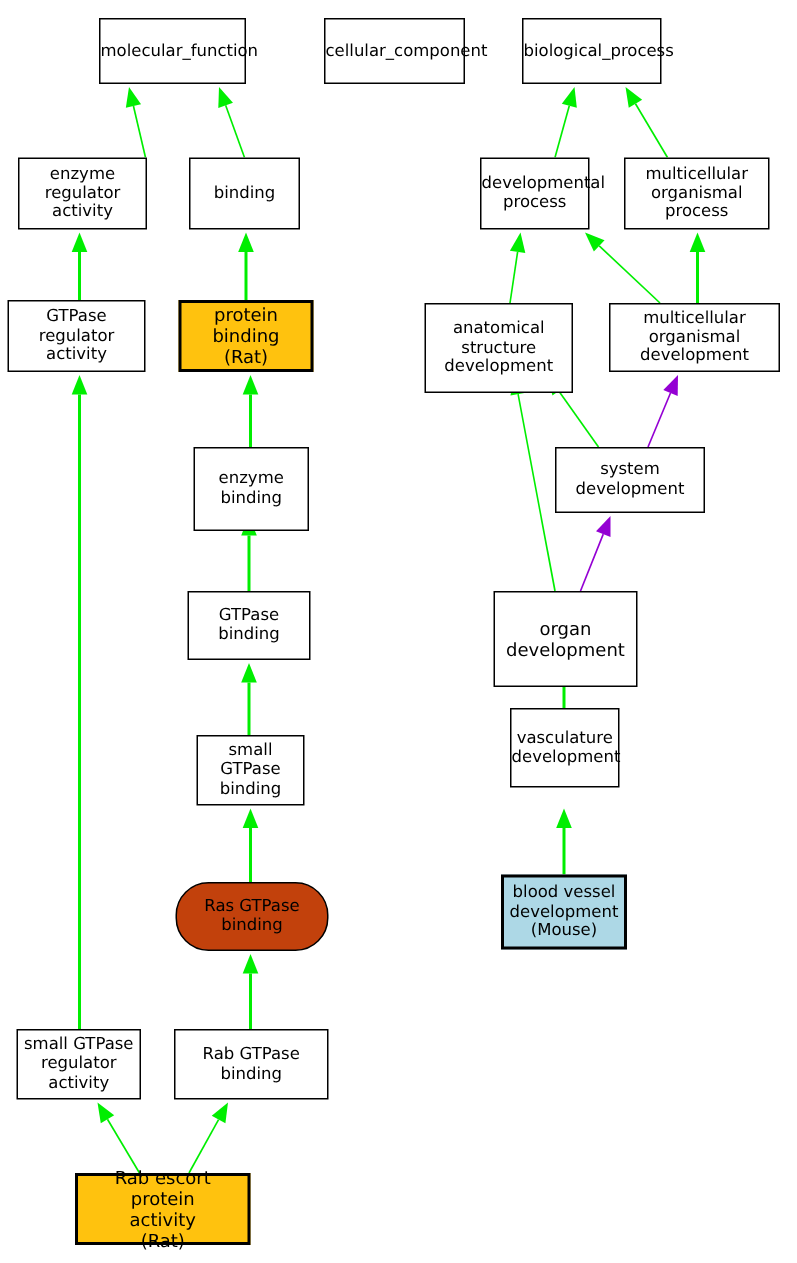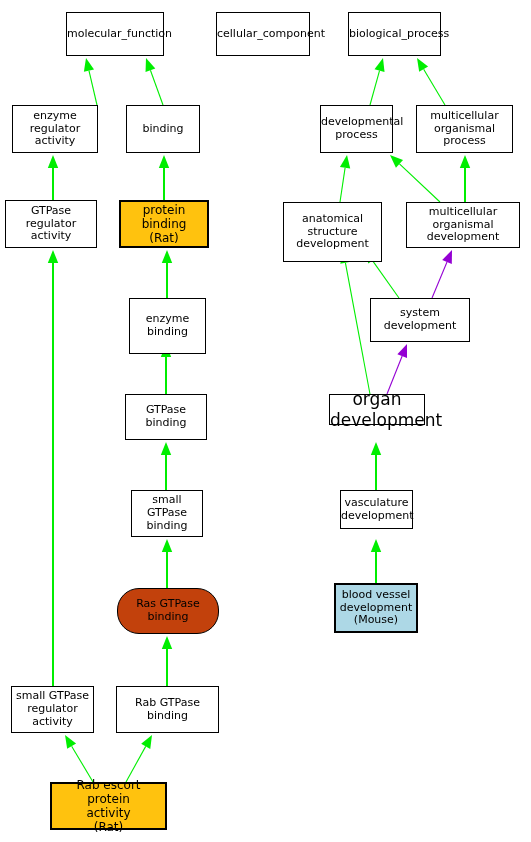--- a/index.html
+++ b/index.html
@@ -164,24 +164,24 @@
 activity</span></div>
     <div class="node gene-rat" style="left: 119px; top: 200px; width: 90px; height: 48px; font-size: 12px; background: rgb(255, 194, 14);"><span class="label">protein binding
 (Rat)</span></div>
     <div class="node" style="left: 283px; top: 202px; width: 99px; height: 60px; font-size: 11px; background: rgb(255, 255, 255);"><span class="label">anatomical structure
 development</span></div>
     <div class="node" style="left: 406px; top: 202px; width: 114px; height: 46px; font-size: 11px; background: rgb(255, 255, 255);"><span class="label">multicellular
 organismal development</span></div>
     <div class="node" style="left: 129px; top: 298px; width: 77px; height: 56px; font-size: 11px; background: rgb(255, 255, 255);"><span class="label">enzyme binding</span></div>
     <div class="node" style="left: 370px; top: 298px; width: 100px; height: 44px; font-size: 11px; background: rgb(255, 255, 255);"><span class="label">system development</span></div>
     <div class="node" style="left: 125px; top: 394px; width: 82px; height: 46px; font-size: 11px; background: rgb(255, 255, 255);"><span class="label">GTPase binding</span></div>
-    <div class="node" style="left: 329px; top: 394px; width: 96px; height: 31px; font-size: 17px; background: rgb(255, 255, 255);"><span class="label">organ development</span></div>
+    <div class="node" style="left: 329px; top: 394px; width: 96px; height: 64px; font-size: 12px; background: rgb(255, 255, 255);"><span class="label">organ development</span></div>
     <div class="node" style="left: 131px; top: 490px; width: 72px; height: 47px; font-size: 11px; background: rgb(255, 255, 255);"><span class="label">small GTPase
 binding</span></div>
-    <div class="node" style="left: 340px; top: 490px; width: 73px; height: 39px; font-size: 11px; background: rgb(255, 255, 255);"><span class="label">vasculature
+    <div class="node" style="left: 340px; top: 472px; width: 73px; height: 53px; font-size: 11px; background: rgb(255, 255, 255);"><span class="label">vasculature
 development</span></div>
     <div class="node" style="left: 117px; top: 588px; width: 102px; height: 46px; font-size: 11px; background: #c2410c; border-radius: 22px;"><span class="label">Ras GTPase binding</span></div>
     <div class="node gene-mouse" style="left: 334px; top: 583px; width: 84px; height: 50px; font-size: 11px; background: rgb(173, 216, 230);"><span class="label">blood vessel
 development
 (Mouse)</span></div>
     <div class="node" style="left: 11px; top: 686px; width: 83px; height: 47px; font-size: 11px; background: rgb(255, 255, 255);"><span class="label">small GTPase
 regulator activity</span></div>
     <div class="node" style="left: 116px; top: 686px; width: 103px; height: 47px; font-size: 11px; background: rgb(255, 255, 255);"><span class="label">Rab GTPase binding</span></div>
     <div class="node gene-rat" style="left: 50px; top: 782px; width: 117px; height: 48px; font-size: 12px; background: rgb(255, 194, 14);"><span class="label">Rab escort protein
 activity

